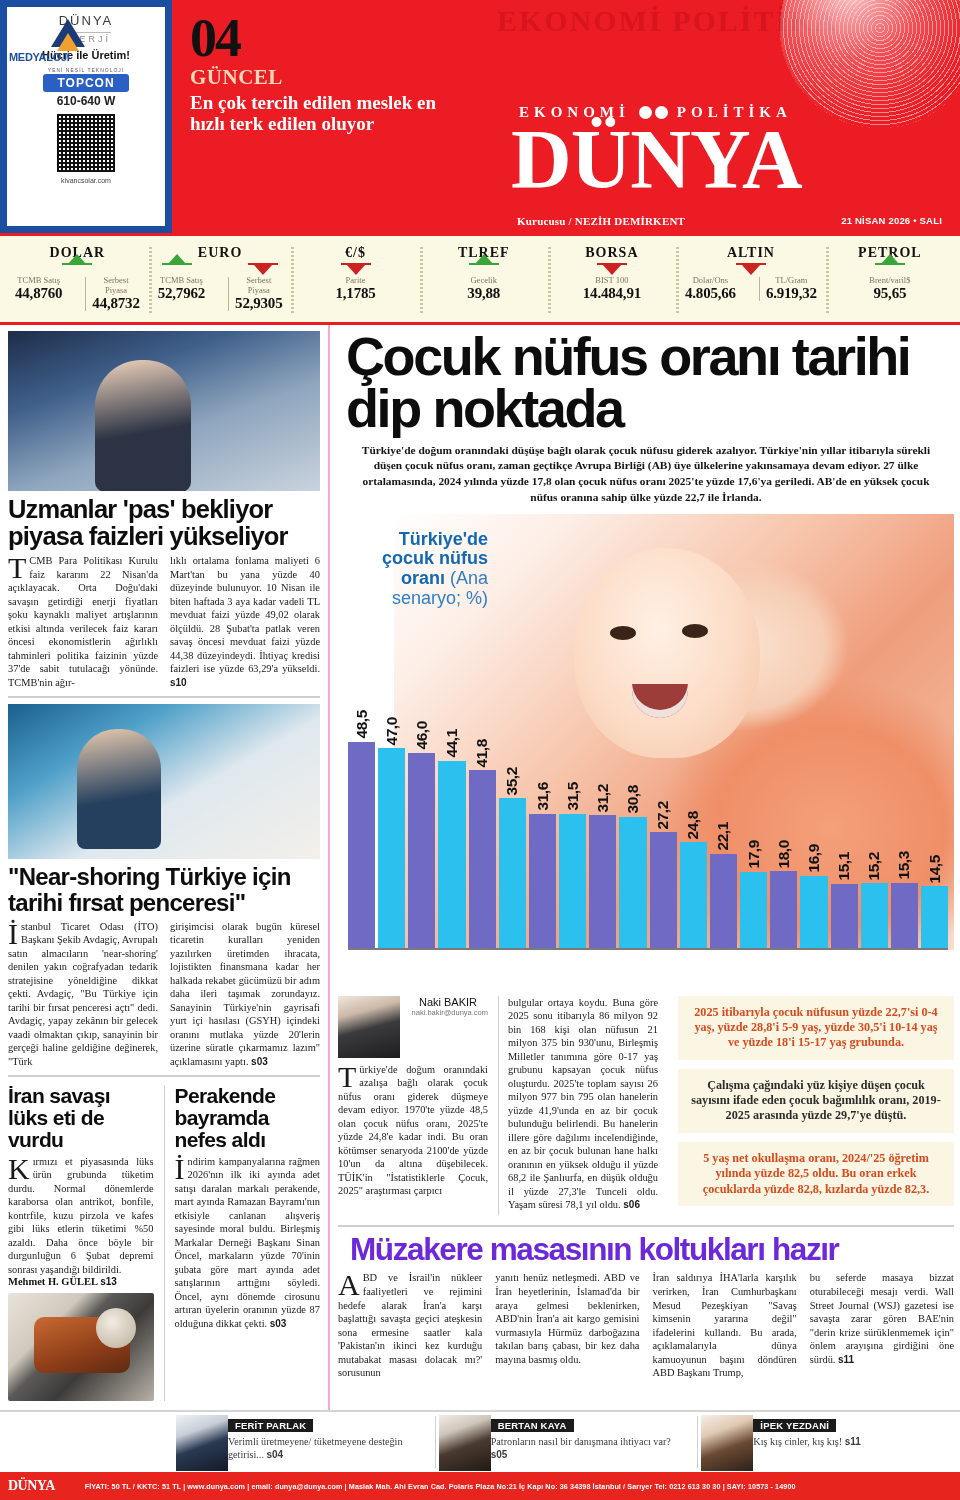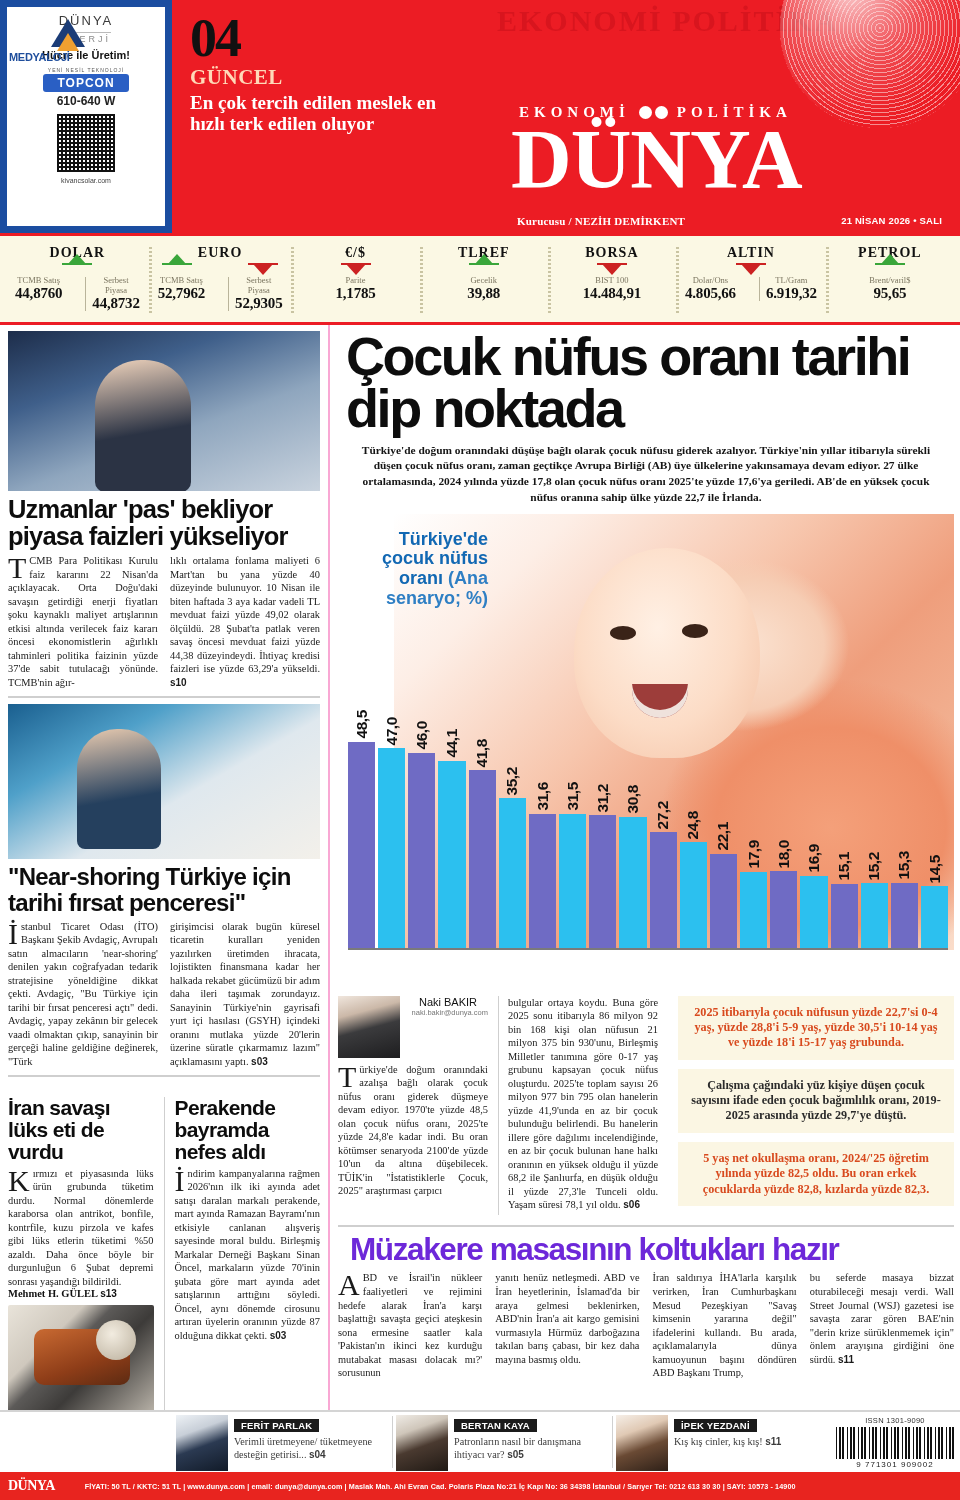--- a/index.html
+++ b/index.html
@@ -143,21 +143,21 @@
     font-family:"Liberation Serif",serif; font-size:10.4px; line-height:1.30; text-align:justify;
     color:#1a1a1a; hyphens:auto;
   }
   .body-txt .dropcap {
     float:left; font-size:30px; line-height:0.82; font-weight:normal; padding:2px 3px 0 0;
     font-family:"Liberation Serif",serif;
   }
   .ref { font-weight:bold; font-family:"Liberation Sans",sans-serif; font-size:10px;}
   .hrule { height:2px; background:#cfcfcf; margin:7px 0 6px; }
 
-  .subgrid { display:flex; gap:10px; margin-top:20px; }
+  .subgrid { display:flex; gap:10px; margin-top:8px; }
   .subcol { flex:1; }
   .subcol + .subcol { border-left:1px solid #cfcfcf; padding-left:10px; }
   .hl-sub {
     font-family:"Liberation Sans",sans-serif; font-weight:bold; font-size:21px; line-height:1.04;
     letter-spacing:-0.6px; color:#0d0d0d; margin-bottom:4px;
   }
   .byline-bold { font-family:"Liberation Serif",serif; font-weight:bold; font-size:10.5px; color:#111; }
   .food-photo {
     margin-top:6px; height:108px; width:100%; border-radius:2px;
     background:linear-gradient(135deg,#e9e4da 0%,#cfc8bd 30%,#5c5a58 42%,#3d3b39 60%,#b8b2a8 100%);
@@ -200,21 +200,21 @@
   .baby-eye.r { left:288px; top:110px; }
   .baby-mouth {
     position:absolute; left:238px; top:170px; width:56px; height:34px; border-radius:0 0 28px 28px;
     background:#9d3d3a; box-shadow: inset 0 -8px 0 #efe2dc;
   }
   .chart-title {
     position:absolute; left:18px; top:16px; width:132px;
     font-family:"Liberation Sans",sans-serif; font-weight:bold; font-size:18px; line-height:1.1;
     color:#1268b3; text-align:right;
   }
-  .chart-title .thin { font-weight:bold; color:#2f7fc4; }
+  .chart-title .thin { font-weight:normal; color:#2f7fc4; }
   .bars {
     position:absolute; left:10px; right:6px; bottom:0; height:300px;
     display:flex; align-items:flex-end; gap:3px; border-bottom:2px solid #7a7a7a; padding-bottom:0;
   }
   .barcol { flex:1; display:flex; flex-direction:column; align-items:center; justify-content:flex-end; height:100%; position:relative;}
   .barval {
     font-family:"Liberation Sans",sans-serif; font-weight:bold; font-size:15.5px; color:#111;
     writing-mode:vertical-rl; transform:rotate(180deg); letter-spacing:-0.4px; margin-bottom:3px; white-space:nowrap;
   }
   .bar { width:100%; }
@@ -246,21 +246,21 @@
     letter-spacing:-1.4px; color:#6d28d9; margin-bottom:6px;margin-left:12px;
   }
   .fourcol { column-count:4; column-gap:13px; }
 
   
   .strip {
     position:absolute; left:0; bottom:28px; width:960px; height:62px; display:flex; align-items:stretch;
     background:#fff; border-top:2px solid #d4d4d4;
   }
   .strip-pad { width:172px; }
-  .colmn { flex:1; display:flex; gap:6px; padding:3px 8px 0 4px; position:relative; }
+  .colmn { flex:1; display:flex; padding:3px 8px 0 4px; position:relative; }
   .colmn + .colmn::before { content:""; position:absolute; left:0; top:4px; bottom:4px; width:1px; background:#d0d0d0;}
   .colmn-photo { width:52px; height:56px; flex:0 0 52px; }
   .cp1 { background:linear-gradient(160deg,#eef2f6 0%,#c8cfd8 30%,#2b3a52 55%,#111a28 100%);}
   .cp2 { background:linear-gradient(160deg,#f0ece6 0%,#cfc6ba 28%,#4a3a30 55%,#201914 100%);}
   .cp3 { background:linear-gradient(160deg,#f6efe8 0%,#e0c9b4 30%,#6a4a34 58%,#2e2018 100%);}
   .colmn-badge {
     display:inline-block; background:#1b1b1b; color:#fff; font-family:"Liberation Sans",sans-serif;
     font-weight:bold; font-size:9.5px; padding:1px 7px; letter-spacing:0.2px;
   }
   .colmn-txt { font-family:"Liberation Serif",serif; font-size:10.2px; line-height:1.24; color:#3b3b3b; margin-top:3px;}
@@ -620,25 +620,20 @@
         </div>
         <div class="colmn">
           <div class="colmn-photo cp2"></div>
           <div style="flex:1"><span class="colmn-badge">BERTAN KAYA</span><div class="colmn-txt"><span>Patronların nasıl bir danışmana ihtiyacı var?</span> <b class="ref">s05</b></div></div>
         </div>
         <div class="colmn">
           <div class="colmn-photo cp3"></div>
           <div style="flex:1"><span class="colmn-badge">İPEK YEZDANİ</span><div class="colmn-txt"><span>Kış kış cinler, kış kış!</span> <b class="ref">s11</b></div></div>
         </div>
       </div>
-    <div class="barcode-box">
-      <div class="issn">ISSN 1301-9090</div>
-      <div class="barcode"></div>
-      <div class="barcode-num">9 771301 909002</div>
-    </div>
   </div>
 
   <div class="footer">
     <div class="footer-logo">DÜNYA</div>
     <div class="footer-txt">FİYATI: 50 TL / KKTC: 51 TL  |  www.dunya.com  |  email: dunya@dunya.com  |  Maslak Mah. Ahi Evran Cad. Polaris Plaza No:21 İç Kapı No: 36 34398 İstanbul / Sarıyer  Tel: 0212 613 30 30  |  SAYI: 10573 - 14900</div>
   </div>
 
 </div>
 
 </body></html>

